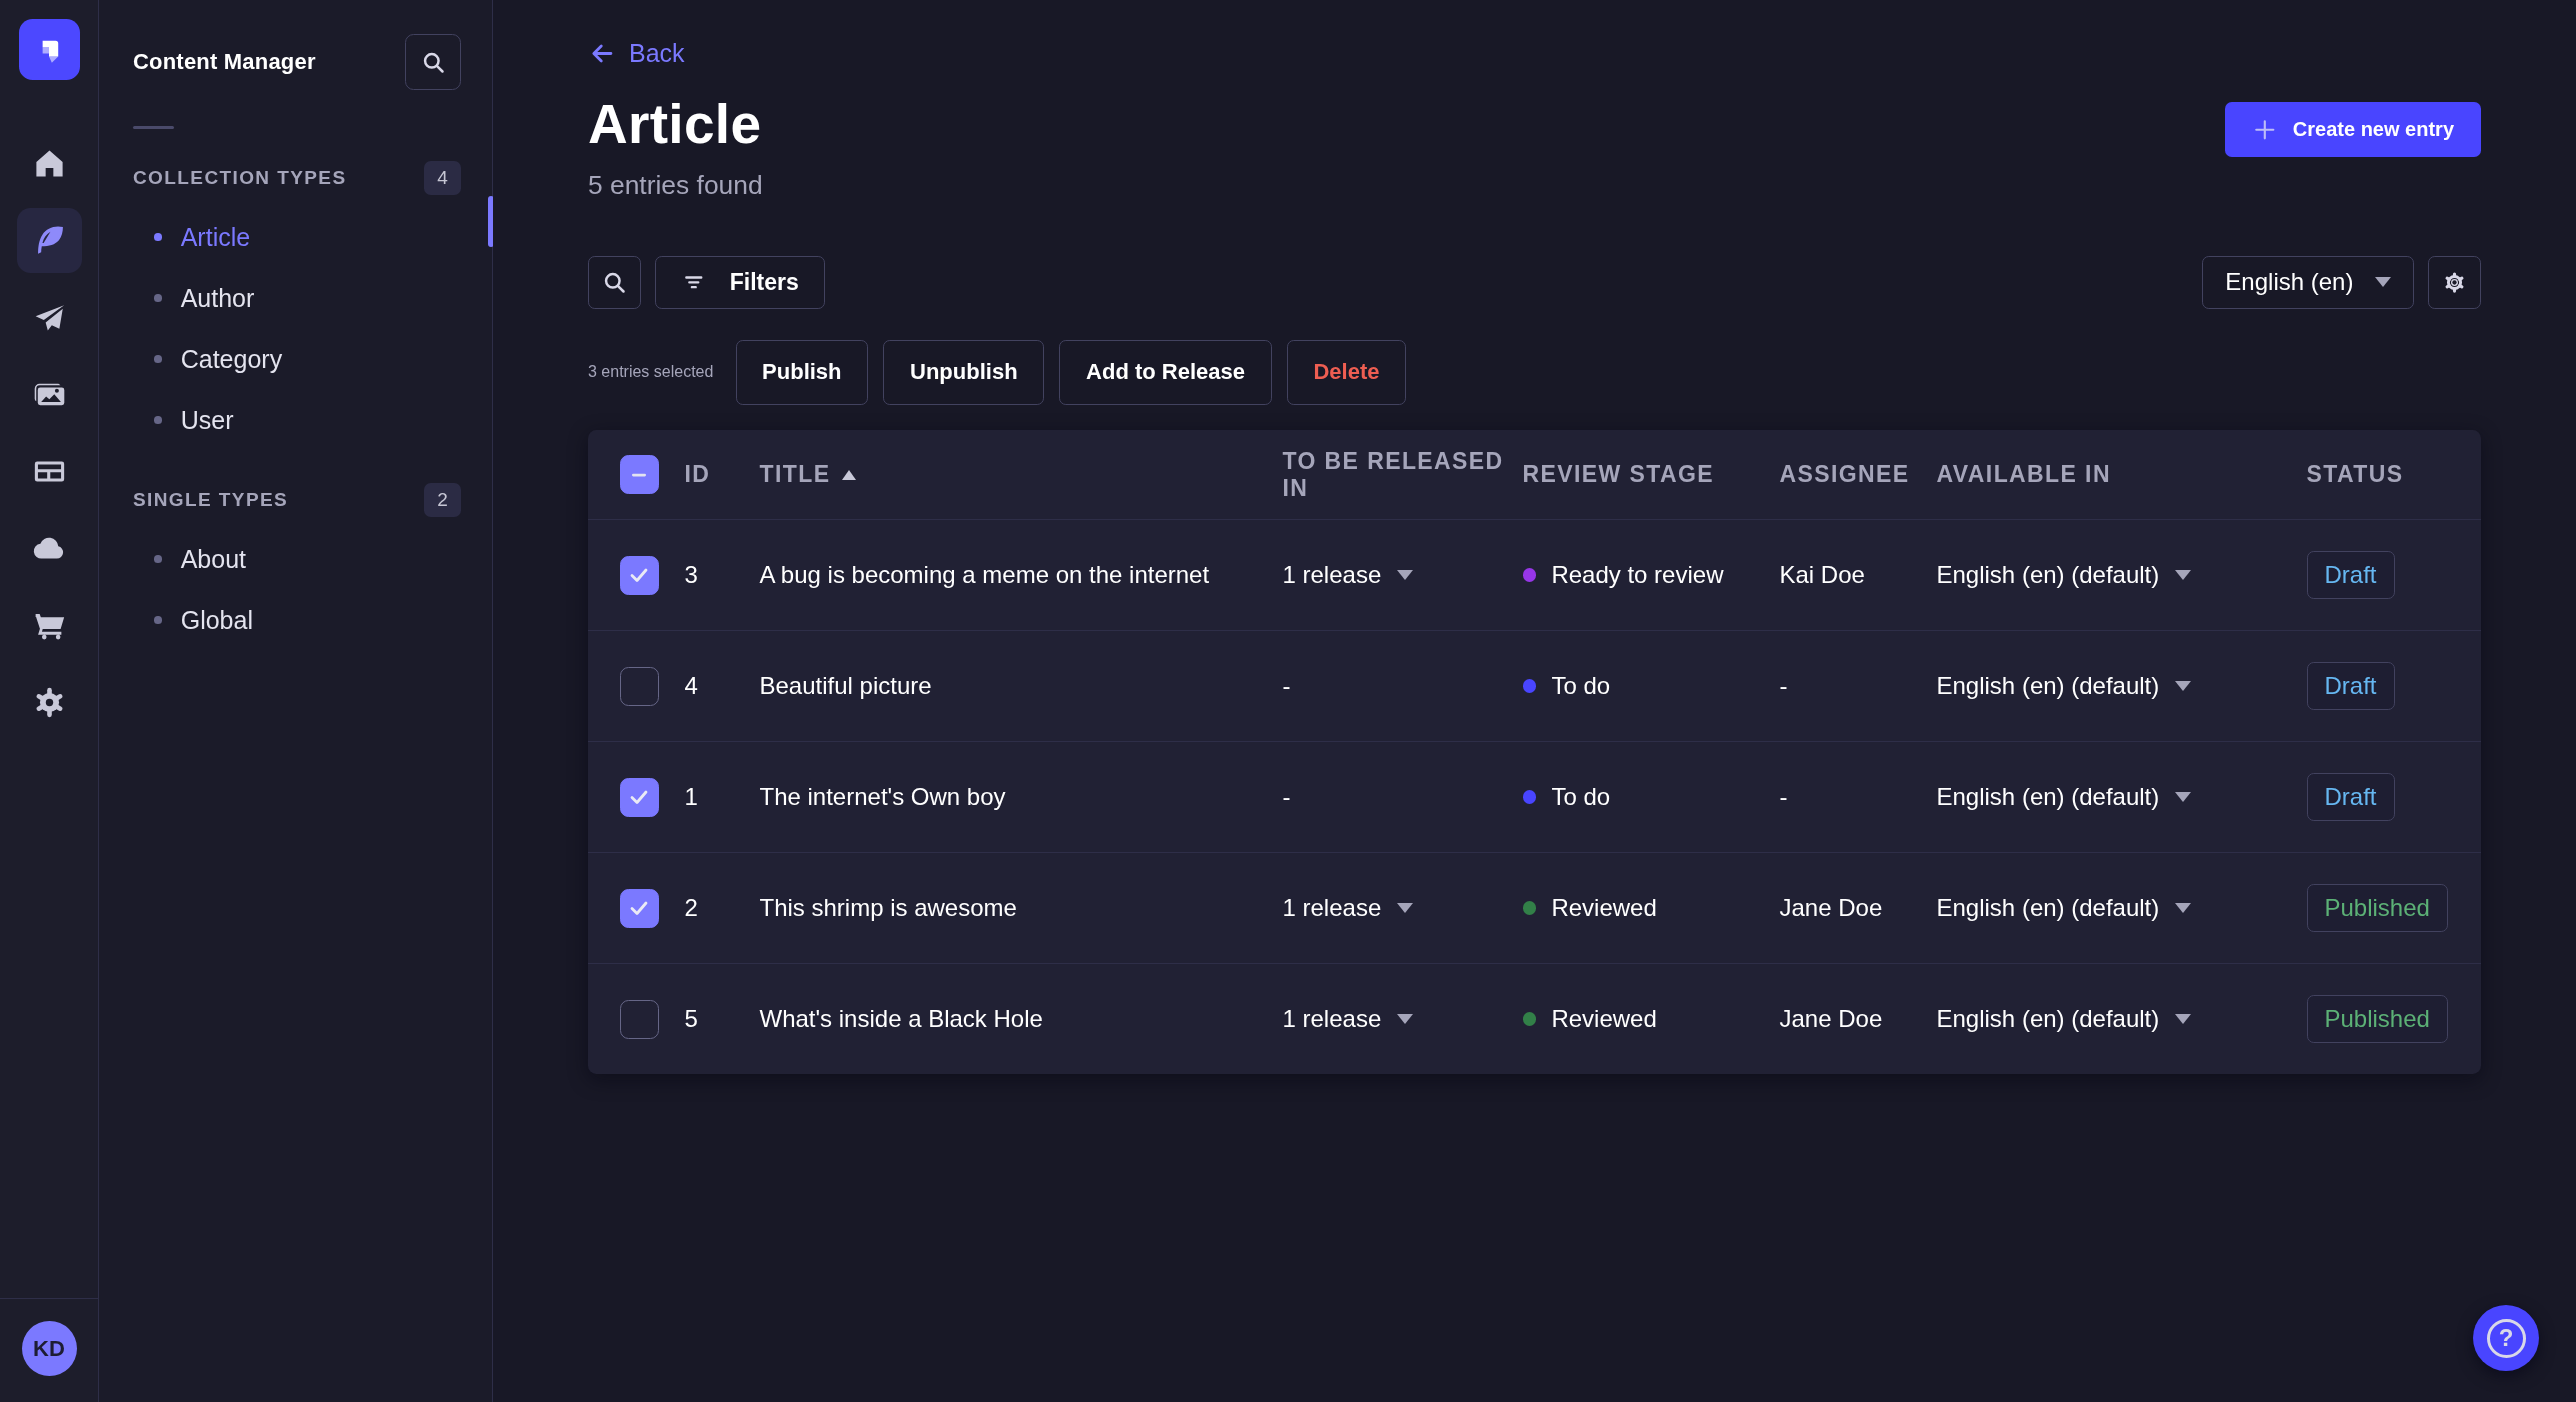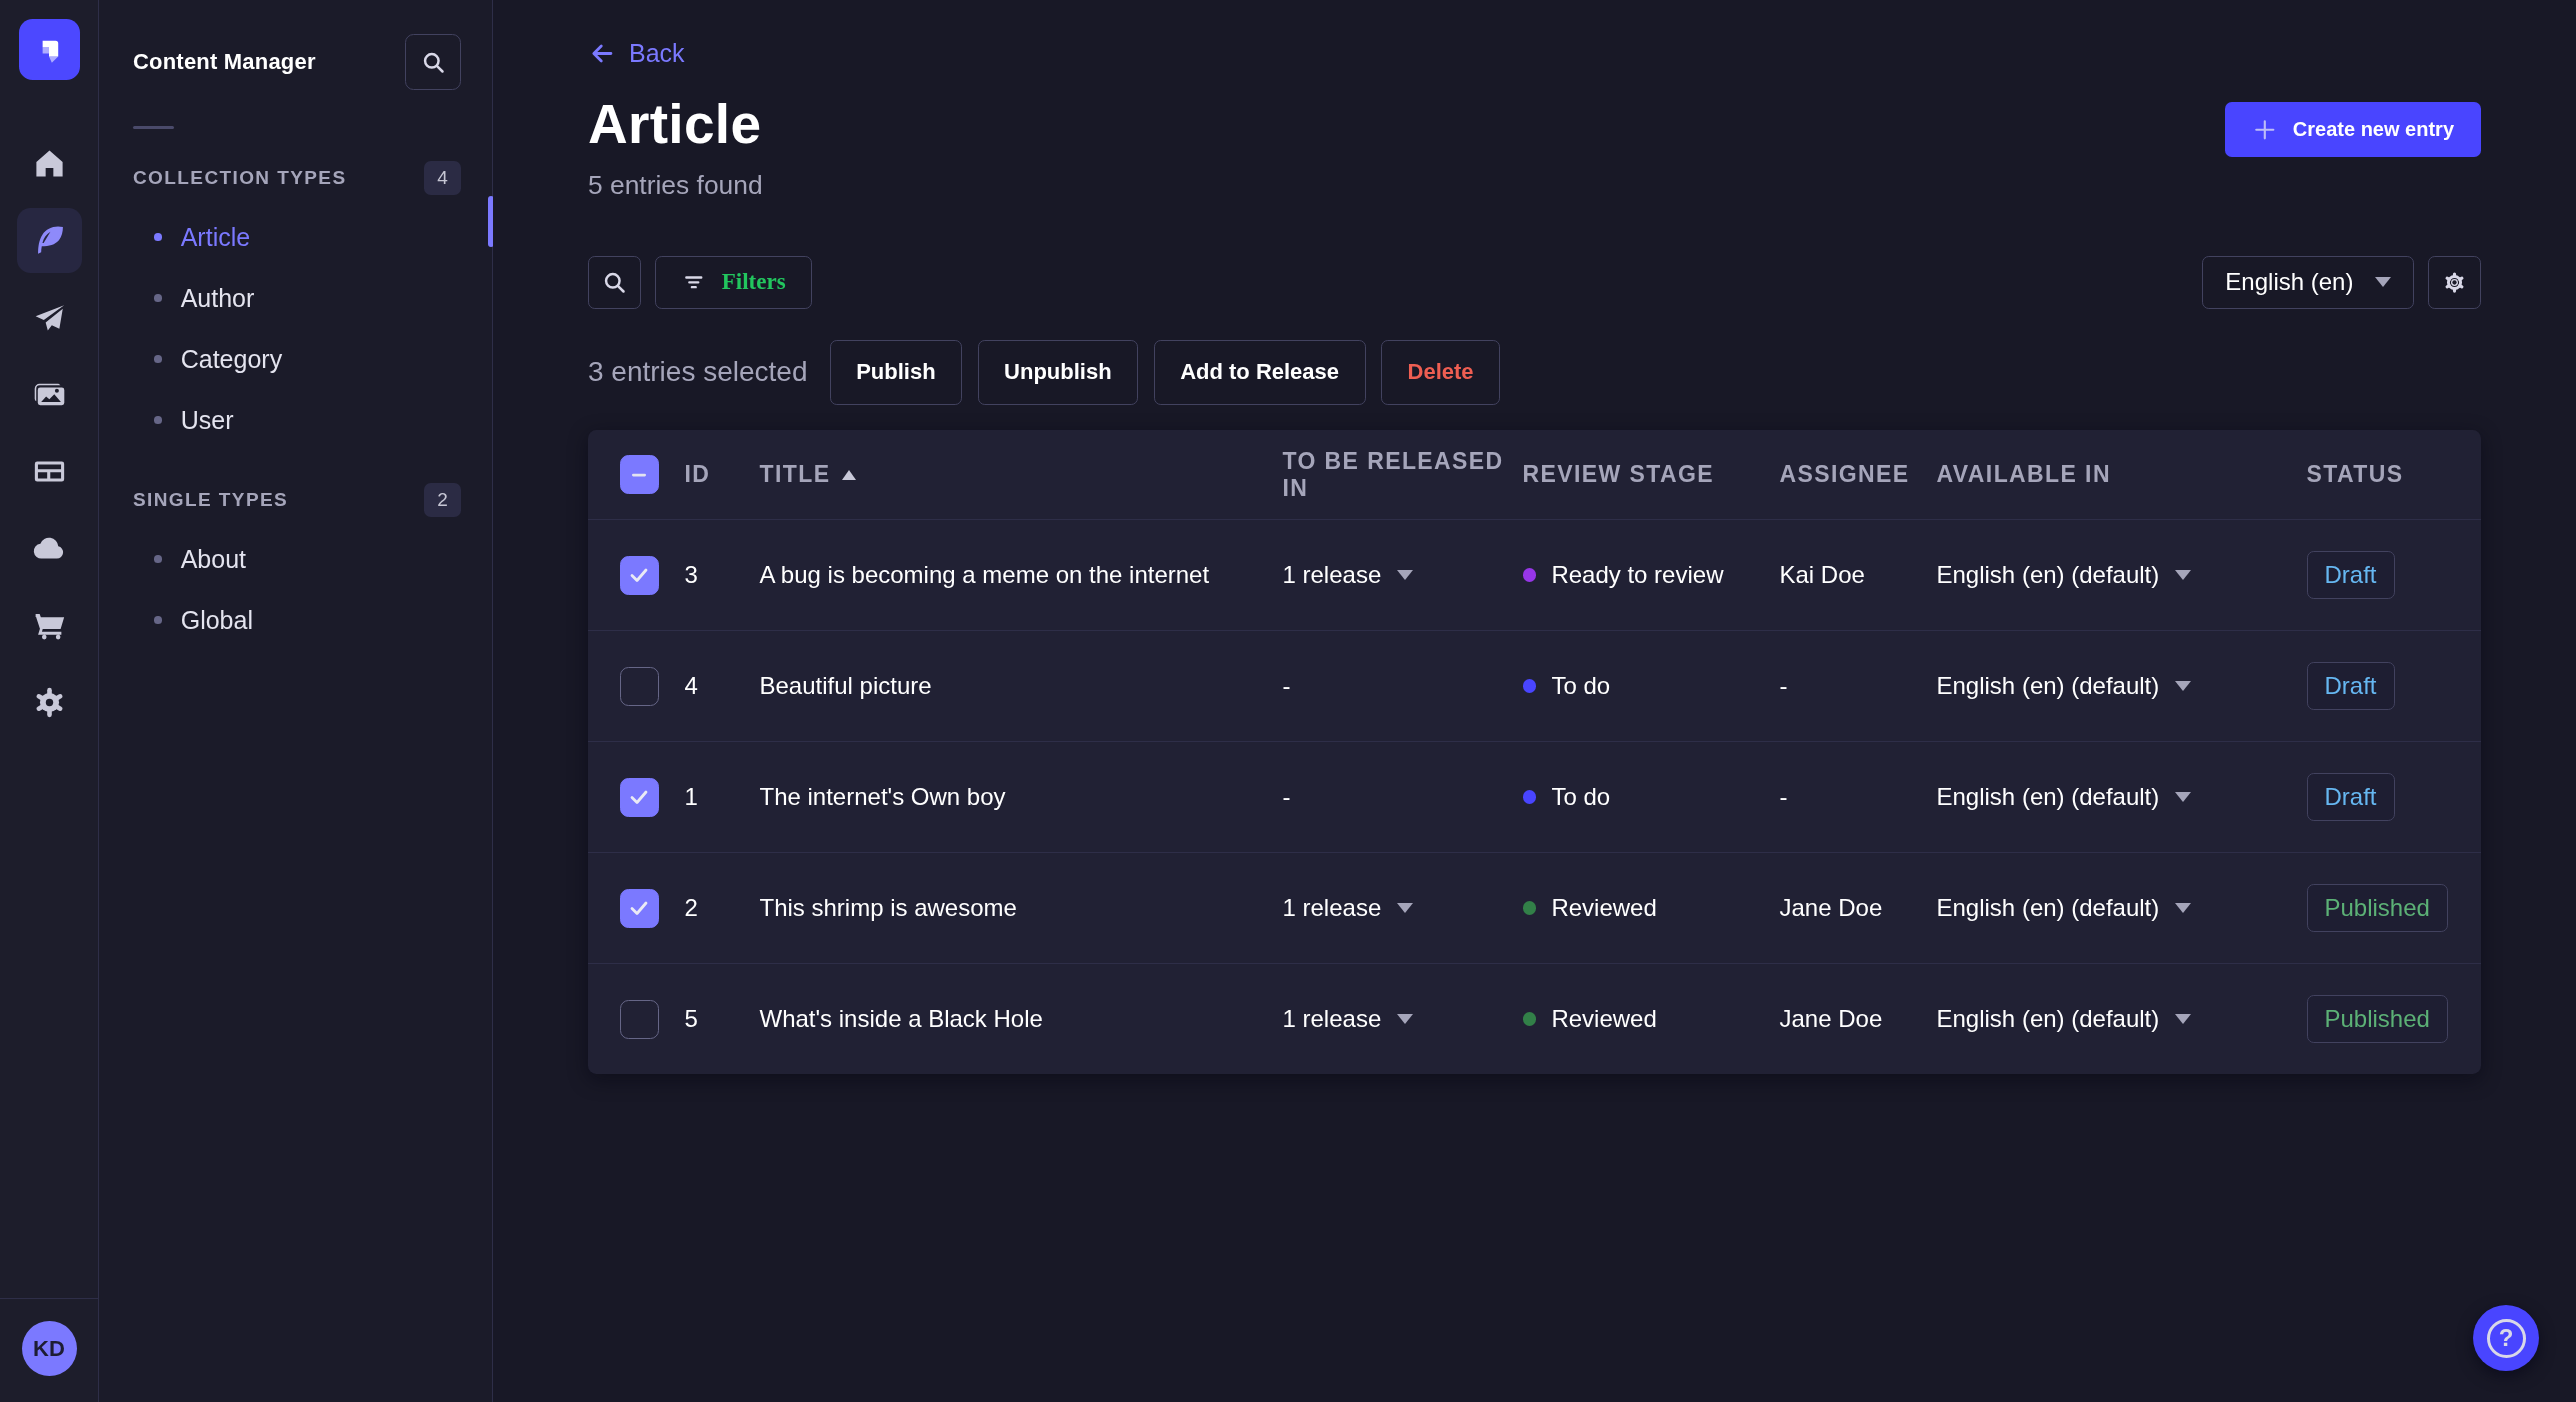--- a/index.html
+++ b/index.html
@@ -72,22 +72,22 @@
   .primary-btn {
     margin-top:10.2px; height:55px; padding:0 27px; background:#4945ff; border:none; border-radius:6.8px;
     color:#ffffff; font-size:20px; font-weight:600; display:flex; align-items:center; gap:15.3px; cursor:pointer;
     font-family:inherit;
   }
   .primary-btn svg { width:25.6px; height:25.6px; opacity:.75; }
   .toolbar { margin-top:55px; display:flex; justify-content:space-between; align-items:center; }
   .toolbar-left, .toolbar-right { display:flex; align-items:center; gap:13.6px; }
   .ghost-btn {
     height:53px; padding:0 25.6px; border:0.9px solid #42425f; border-radius:6.8px; background:transparent;
-    color:#22c55e; font-size:23px; font-weight:600; display:flex; align-items:center; gap:15px; cursor:pointer;
-    font-family:Liberation Serif, serif;
+    color:#ffffff; font-size:23px; font-weight:600; display:flex; align-items:center; gap:23px; cursor:pointer;
+    font-family:Liberation Sans, sans-serif;
   }
   .ghost-btn svg { width:25.6px; height:25.6px; color:#d9d8e8; }
   .square-ctl {
     width:53px; height:53px; border:0.9px solid #42425f; border-radius:6.8px; background:transparent;
     display:flex; align-items:center; justify-content:center; cursor:pointer; color:#d9d8e8;
   }
   .square-ctl svg { width:27px; height:27px; }
   .select-ctl {
     height:53px; padding:0 22px; border:0.9px solid #42425f; border-radius:6.8px; display:flex;
     align-items:center; gap:22px; cursor:pointer;
@@ -95,21 +95,21 @@
   .select-ctl .sel-label { font-size:24px; color:#ffffff; }
   .caret-down {
     width:0; height:0; border-left:8.5px solid transparent; border-right:8.5px solid transparent;
     border-top:10.2px solid #a5a5ba;
   }
   .caret-up {
     width:0; height:0; border-left:7.7px solid transparent; border-right:7.7px solid transparent;
     border-bottom:10.2px solid #c9c9d9;
   }
   .selection-bar { margin-top:31px; display:flex; align-items:center; gap:15.3px; }
-  .selection-text { font-size:28px; color:#a5a5ba; margin-right:6.8px; }
+  .selection-text { font-size:16px; color:#a5a5ba; margin-right:6.8px; }
   .action-btn {
     height:65px; padding:0 25.6px; border:0.9px solid #42425f; border-radius:6.8px; background:transparent;
     color:#ffffff; font-size:22px; font-weight:600; cursor:pointer; font-family:inherit;
   }
   .action-btn.danger { color:#ee5e52; }
   
   .table {
     margin-top:25.6px; background:#212134; border-radius:8.5px;
     box-shadow:0 5.1px 20.4px rgba(4,4,16,.45); overflow:hidden;
   }

